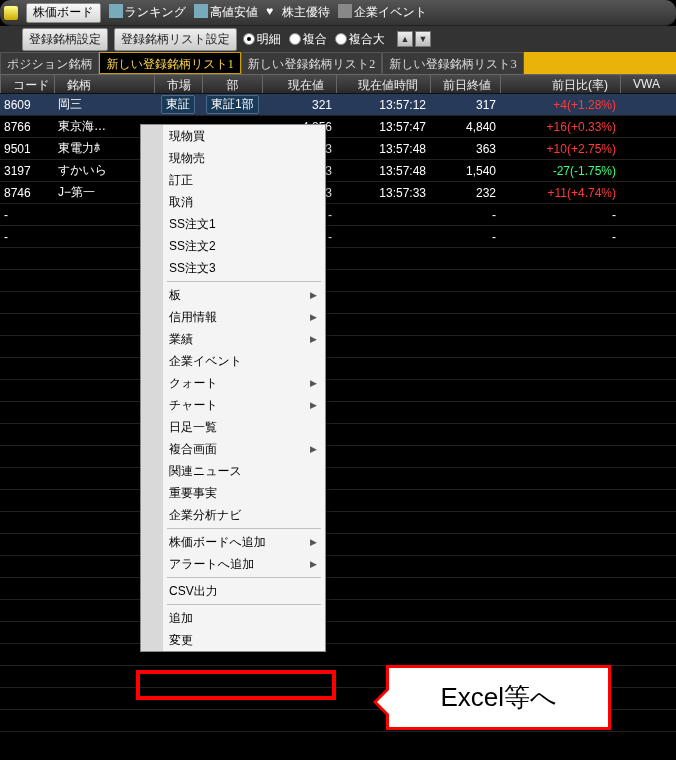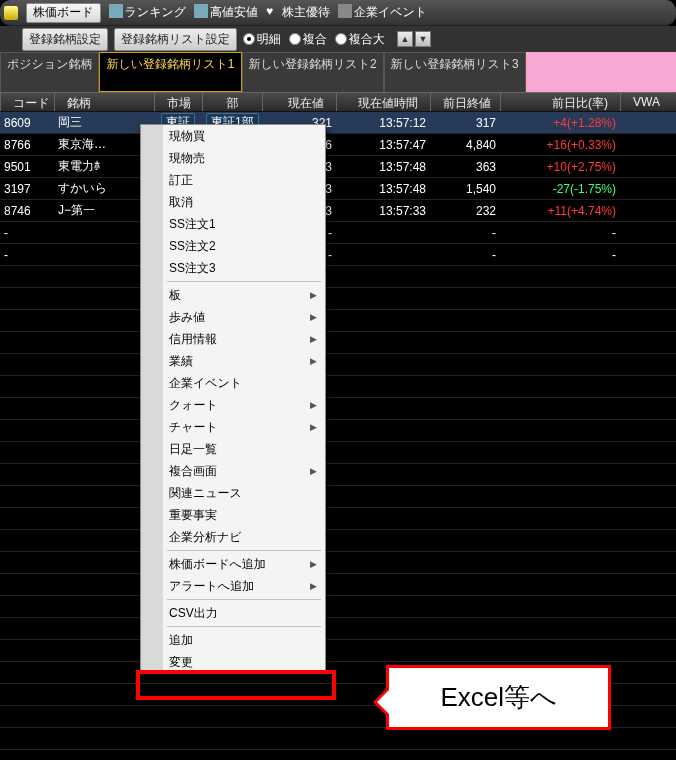--- a/index.html
+++ b/index.html
@@ -90,22 +90,23 @@
 .nav-btn {
   width: 16px; height: 16px;
   background: linear-gradient(#eee,#bbb);
   border: 1px solid #777;
   cursor: pointer;
   display: flex; align-items: center; justify-content: center;
   font-size: 9px; color: #333;
 }
 .tabs {
   display: flex;
-  height: 40px;
-  background: #f9a8d4;
+  height: 22px;
+  background: #eab308;
+  font-family: Liberation Serif, serif;
 }
 .tab {
   padding: 3px 6px;
   border: 1px solid #555;
   border-bottom: none;
   background: #3a3a3a;
   color: #ddd;
   cursor: pointer;
   font-size: 12px;
 }
@@ -398,21 +399,20 @@
 <div class="context-menu" id="context-menu">
     <div class="menu-item">現物買</div>
     <div class="menu-item">現物売</div>
     <div class="menu-item">訂正</div>
     <div class="menu-item">取消</div>
     <div class="menu-item">SS注文1</div>
     <div class="menu-item">SS注文2</div>
     <div class="menu-item">SS注文3</div>
     <div class="menu-sep"></div>
     <div class="menu-item has-sub">板</div>
-    <div class="menu-item has-sub">歩み値</div>
     <div class="menu-item has-sub">信用情報</div>
     <div class="menu-item has-sub">業績</div>
     <div class="menu-item">企業イベント</div>
     <div class="menu-item has-sub">クォート</div>
     <div class="menu-item has-sub">チャート</div>
     <div class="menu-item">日足一覧</div>
     <div class="menu-item has-sub">複合画面</div>
     <div class="menu-item">関連ニュース</div>
     <div class="menu-item">重要事実</div>
     <div class="menu-item">企業分析ナビ</div>

